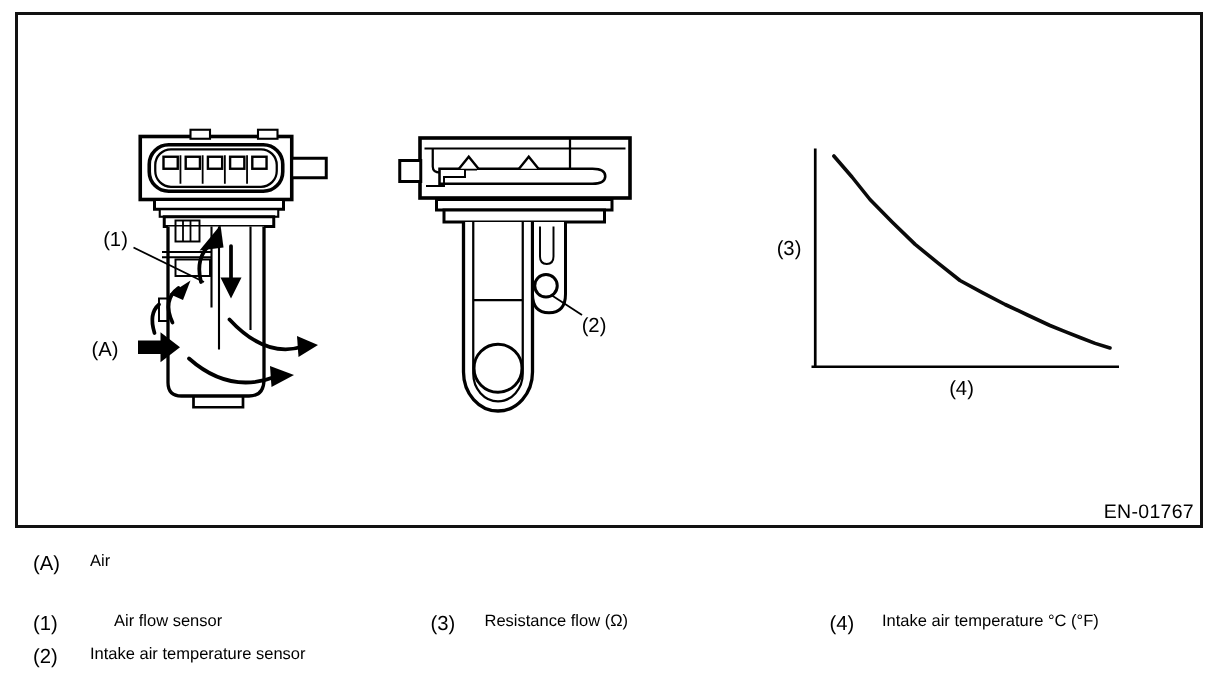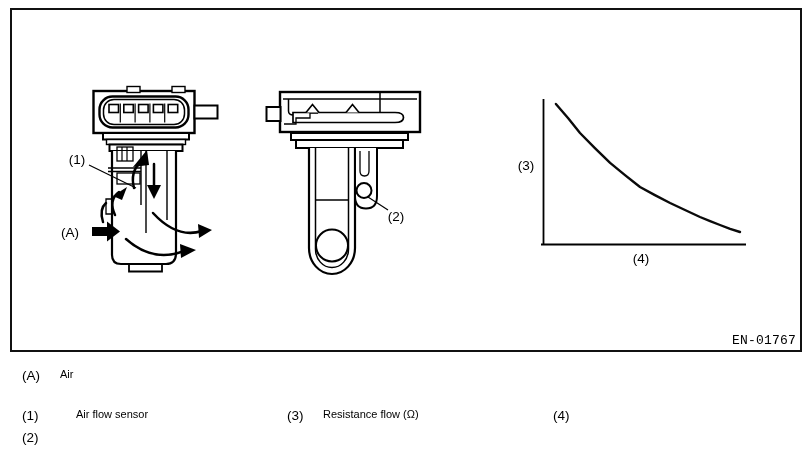--- a/index.html
+++ b/index.html
@@ -7,21 +7,21 @@
     position:relative;width:811px;height:455px;background:#fff;overflow:hidden;
     font-family:"Liberation Sans",sans-serif;color:#000;
   }
   .figure-box{
     position:absolute;left:10px;top:8px;width:788px;height:340px;
     border:2px solid #111;background:#fff;
   }
   .art{position:absolute;left:0;top:0;}
   .en-code{
     position:absolute;left:728px;top:333px;width:68px;
-    font-size:13px;text-align:right;letter-spacing:0.2px;font-family:Liberation Mono, monospace;
+    font-size:13px;text-align:right;letter-spacing:0.2px;
   }
   .legend-key{position:absolute;font-size:13.5px;white-space:nowrap;}
   .legend-label{position:absolute;font-size:11px;white-space:nowrap;}
   .rowA{top:368px;}  .row1{top:408px;}  .row2{top:430px;}
   
   .s24{stroke:#000;stroke-width:2.4;fill:#fff;}
   .s22{stroke:#000;stroke-width:2.2;fill:#fff;}
   .s20{stroke:#000;stroke-width:2;fill:#fff;}
   .s18n{stroke:#000;stroke-width:1.8;fill:none;}
   .s17{stroke:#000;stroke-width:1.7;fill:#fff;}
@@ -142,16 +142,18 @@
   <span class="legend-key rowA" style="left:22px">(A)</span>
   <span class="legend-label rowA" style="left:60px">Air</span>
 
   <span class="legend-key row1" style="left:22px">(1)</span>
   <span class="legend-label row1" style="left:76px">Air flow sensor</span>
 
   <span class="legend-key row1" style="left:287px">(3)</span>
   <span class="legend-label row1" style="left:323px">Resistance flow (Ω)</span>
 
   <span class="legend-key row1" style="left:553px">(4)</span>
+  <span class="legend-label row1" style="left:588px">Intake air temperature °C (°F)</span>
 
   <span class="legend-key row2" style="left:22px">(2)</span>
+  <span class="legend-label row2" style="left:60px">Intake air temperature sensor</span>
 
 </div>
 
 </body></html>

